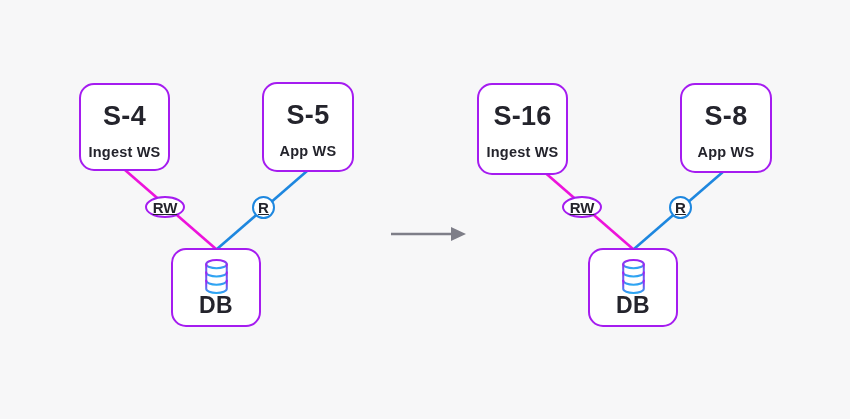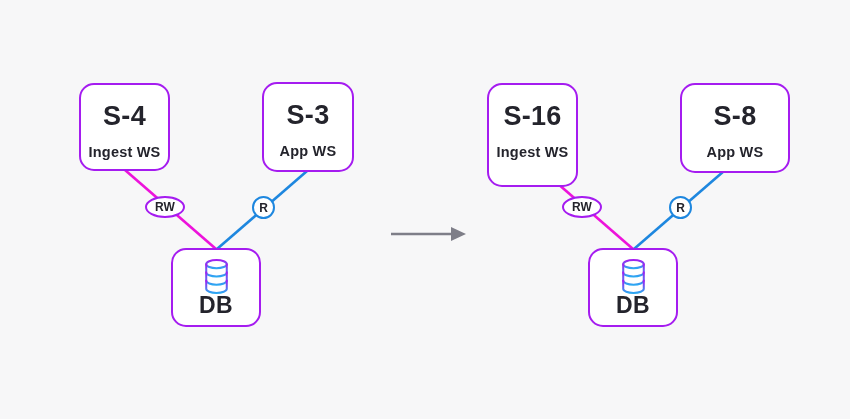--- a/index.html
+++ b/index.html
@@ -47,36 +47,36 @@
     font-size:14.5px;font-weight:600;line-height:18px;letter-spacing:.2px;
   }
   .db{padding-top:8px;}
   .db-label{
     font-size:23px;font-weight:600;line-height:20px;letter-spacing:.4px;
   }
   .badge{
     position:absolute;z-index:2;
     background:var(--white);
     display:flex;align-items:center;justify-content:center;
-    font-size:12px;font-weight:700;color:var(--ink);
+    font-size:15px;font-weight:700;color:var(--ink);text-decoration:underline;
   }
   .badge-rw{
     width:40px;height:22px;border:2px solid var(--purple);border-radius:50%;
   }
   .badge-r{
     width:23px;height:23px;border:2px solid var(--blue);border-radius:50%;
   }
   .grad-top{stop-color:var(--purple);}
   .grad-bottom{stop-color:var(--iconblue);}
   
   .pos-s4{left:79px;top:83px;width:91px;height:88px;}
   .pos-s2{left:262px;top:82px;width:92px;height:90px;}
   .pos-db-left{left:171px;top:248px;width:90px;height:79px;}
-  .pos-s16{left:487px;top:83px;width:91px;height:104px;}
-  .pos-s8{left:680px;top:83px;width:110px;height:90px;}
+  .pos-s16{left:477px;top:83px;width:91px;height:92px;}
+  .pos-s8{left:680px;top:83px;width:92px;height:90px;}
   .pos-db-right{left:588px;top:248px;width:90px;height:79px;}
   .pos-rw-left{left:145px;top:196px;}
   .pos-r-left{left:252px;top:196px;}
   .pos-rw-right{left:562px;top:196px;}
   .pos-r-right{left:669px;top:196px;}
 </style>
 </head>
 <body>
 
 <div class="canvas">
@@ -91,21 +91,21 @@
       <path class="arrow-head" d="M451,227 L466,234 L451,241 Z"></path>
     </g>
   </svg>
 
   <div class="node ws pos-s4">
     <div class="node-title">S-4</div>
     <div class="node-subtitle">Ingest WS</div>
   </div>
 
   <div class="node ws pos-s2">
-    <div class="node-title">S-3</div>
+    <div class="node-title">S-5</div>
     <div class="node-subtitle">App WS</div>
   </div>
 
   <div class="node db pos-db-left">
     <svg viewBox="0 0 28 36" width="29" height="37">
       <defs>
         <linearGradient id="dbg1" x1="0" y1="0" x2="0" y2="1">
           <stop class="grad-top" offset="0"></stop>
           <stop class="grad-bottom" offset="1"></stop>
         </linearGradient>

